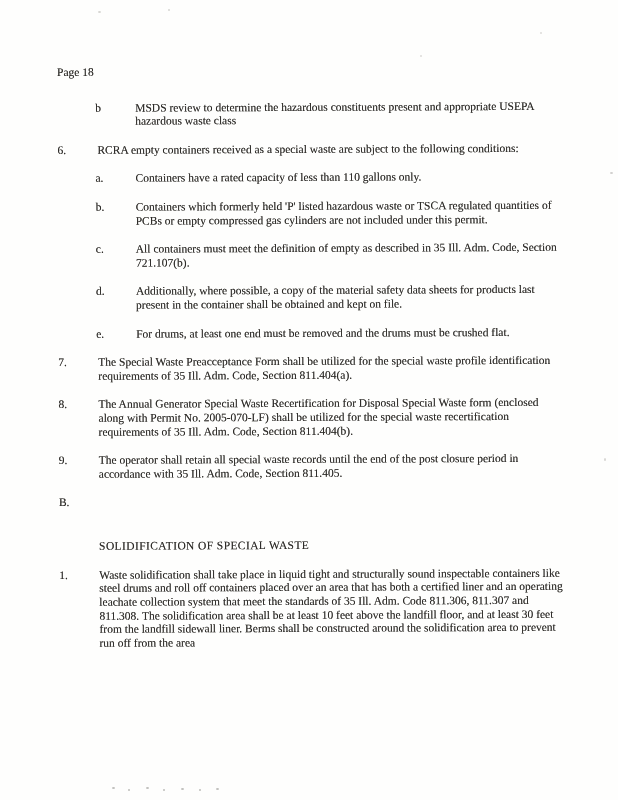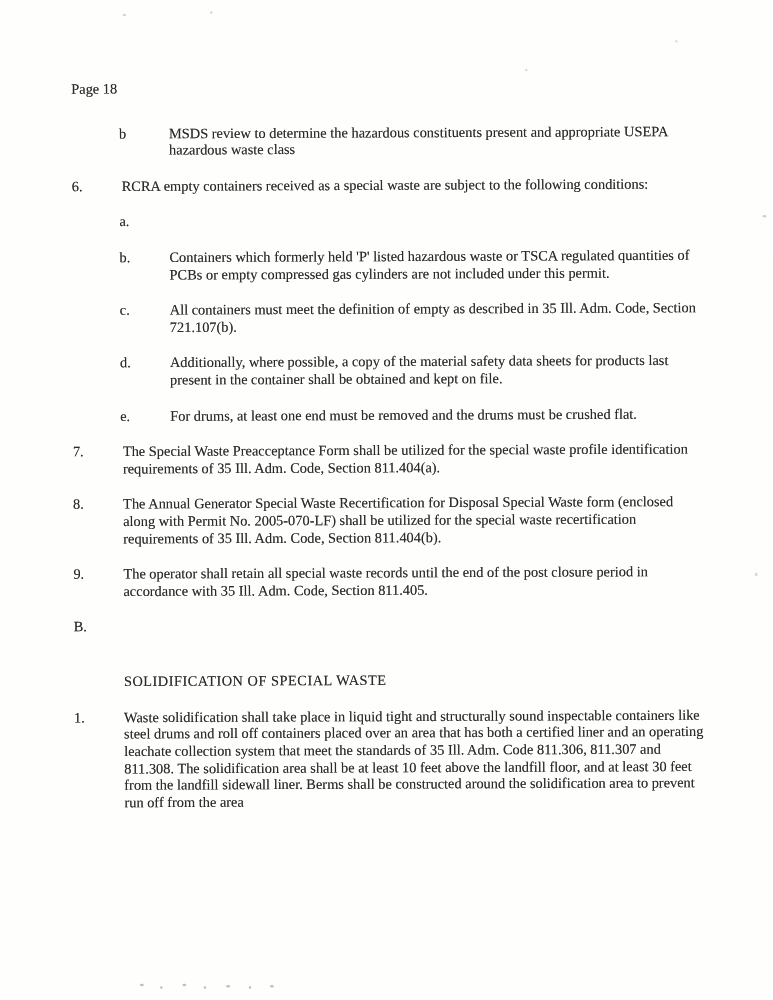--- a/index.html
+++ b/index.html
@@ -89,20 +89,21 @@
       <span class="item-text">MSDS review to determine the hazardous constituents present and appropriate USEPA hazardous waste class</span>
     </div>
 
     <div class="item indent-1">
       <span class="item-label">6.</span>
       <span class="item-text">RCRA empty containers received as a special waste are subject to the following conditions:</span>
     </div>
 
     <div class="item indent-2">
       <span class="item-label">a.</span>
+      <span class="item-text">Containers have a rated capacity of less than 110 gallons only.</span>
     </div>
 
     <div class="item indent-2">
       <span class="item-label">b.</span>
       <span class="item-text">Containers which formerly held 'P' listed hazardous waste or TSCA regulated quantities of PCBs or empty compressed gas cylinders are not included under this permit.</span>
     </div>
 
     <div class="item indent-2">
       <span class="item-label">c.</span>
       <span class="item-text">All containers must meet the definition of empty as described in 35 Ill. Adm. Code, Section 721.107(b).</span>

